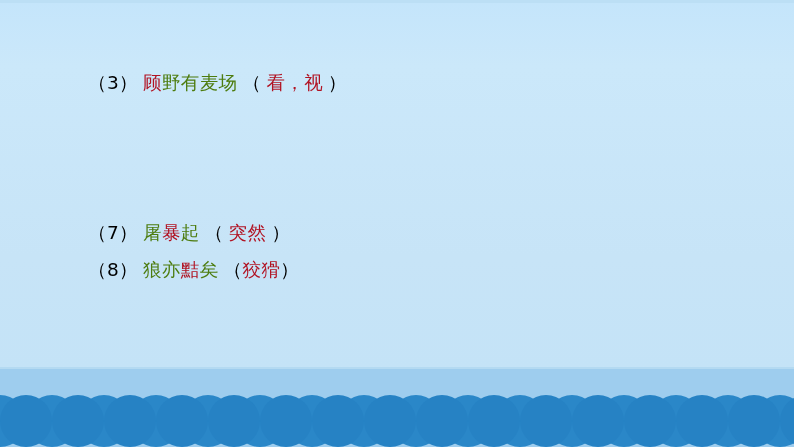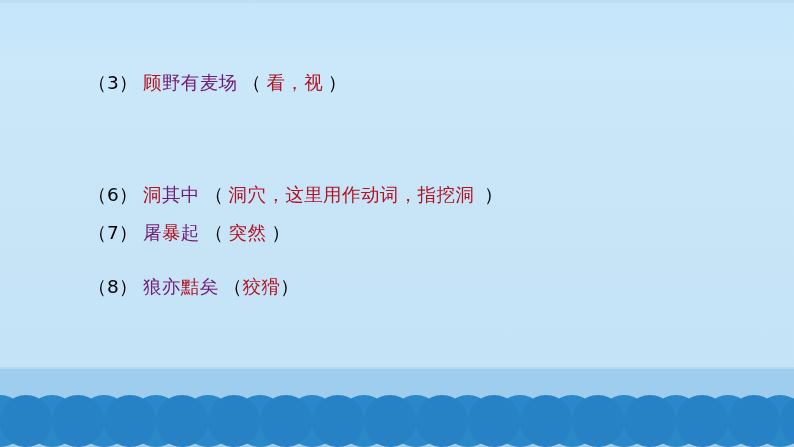--- a/index.html
+++ b/index.html
@@ -93,30 +93,30 @@
     font-size: 18.5px;
     line-height: 1;
     color: #000000;
     letter-spacing: 0.4px;
   }
   .line-3 { top: 74px; }
   .line-4 { top: 111px; }
   .line-5 { top: 148px; }
   .line-6 { top: 186px; }
   .line-7 { top: 224px; }
-  .line-8 { top: 278px; }
+  .line-8 { top: 261px; }
 
   .num {
     color: #000000;
   }
   .kw-red {
     color: #b11323;
   }
   .kw-black {
-    color: #701a75;
+    color: #4d7c0f;
   }
   .gloss {
     color: #b11323;
   }
   .paren {
     color: #000000;
   }
   .sp {
     display: inline-block;
     width: 5px;
@@ -170,23 +170,20 @@
     </div>
 
   <div class="content">
 
     <div class="line line-3">
       <span class="num">（3）</span><span class="sp"></span><span class="kw-red">顾</span><span class="kw-black">野有麦场</span><span class="sp"></span><span class="paren">（</span><span class="sp"></span><span class="gloss">看，视</span><span class="sp"></span><span class="paren">）</span>
     </div>
 
 
 
-    <div class="line line-6">
-      <span class="num">（6）</span><span class="sp"></span><span class="kw-red">洞</span><span class="kw-black">其中</span><span class="sp"></span><span class="paren">（</span><span class="sp"></span><span class="gloss">洞穴，这里用作动词，指挖洞</span><span class="sp"></span><span class="sp"></span><span class="paren">）</span>
-    </div>
 
     <div class="line line-7">
       <span class="num">（7）</span><span class="sp"></span><span class="kw-black">屠</span><span class="kw-red">暴</span><span class="kw-black">起</span><span class="sp"></span><span class="paren">（</span><span class="sp"></span><span class="gloss">突然</span><span class="sp"></span><span class="paren">）</span>
     </div>
 
     <div class="line line-8">
       <span class="num">（8）</span><span class="sp"></span><span class="kw-black">狼亦</span><span class="kw-red">黠</span><span class="kw-black">矣</span><span class="sp"></span><span class="paren">（</span><span class="gloss">狡猾</span><span class="paren">）</span>
     </div>
 
   </div>

